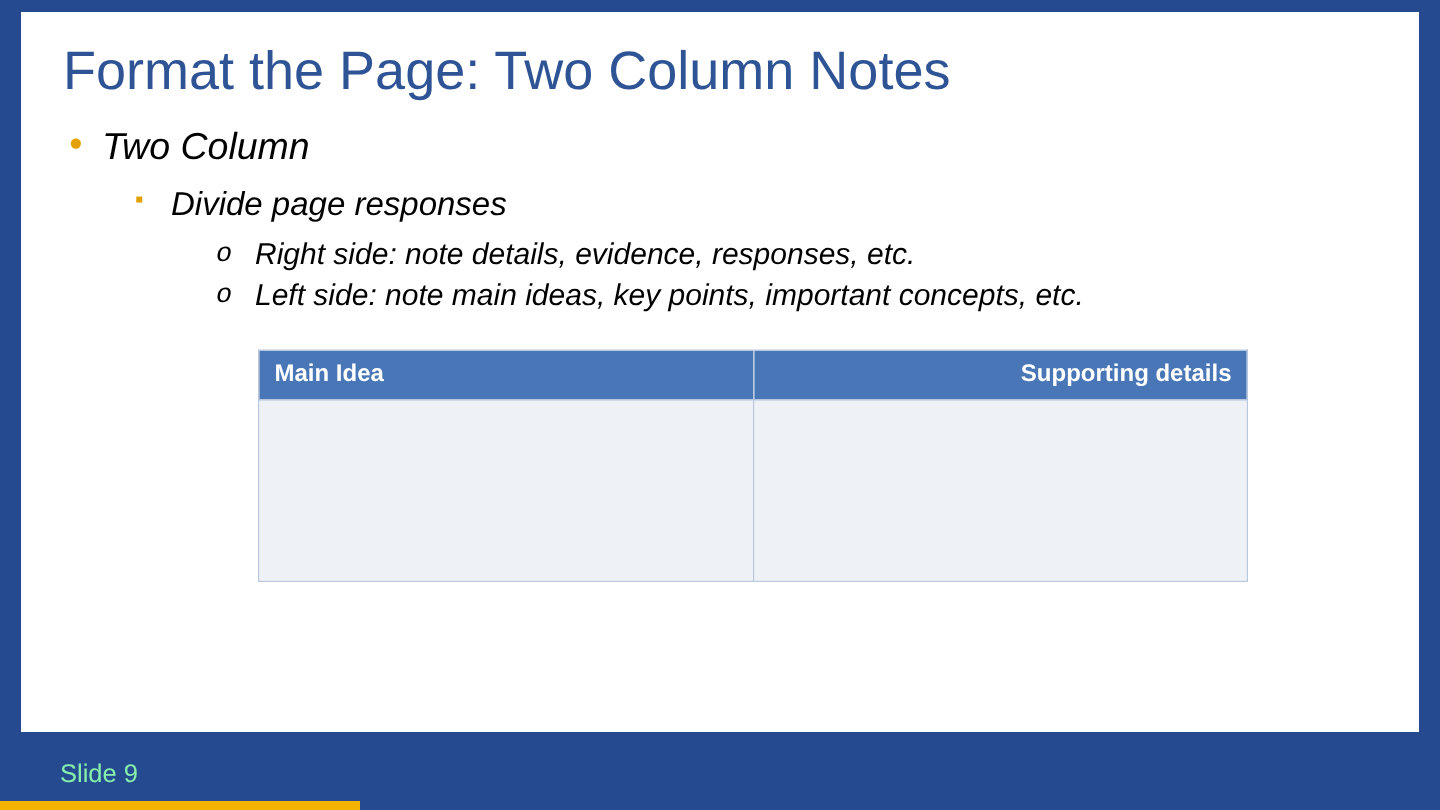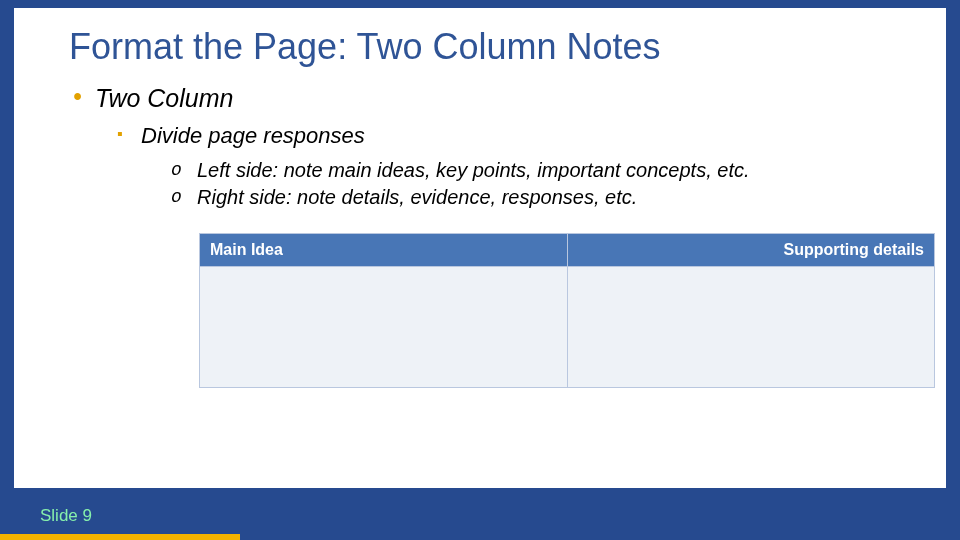--- a/index.html
+++ b/index.html
@@ -11,21 +11,21 @@
     overflow: hidden;
     position: relative;
   }
   .content {
     position: absolute;
     left: 14px;
     top: 8px;
     right: 14px;
     bottom: 52px;
     background: #ffffff;
-    padding: 18px 40px 10px 55px;
+    padding: 18px 40px 10px 28px;
   }
   .title {
     color: #2f5496;
     font-size: 36px;
     font-weight: 400;
     letter-spacing: 0px;
     margin-bottom: 16px;
     font-family: "Segoe UI Light", "Segoe UI", Arial, sans-serif;
   }
   ul { list-style: none; }
@@ -84,21 +84,21 @@
     top: 1px;
     font-family: "Courier New", monospace;
     font-size: 18px;
     color: #000;
   }
   .table-wrap {
     margin-left: 130px;
     margin-top: 20px;
     display: flex;
     gap: 0;
-    width: 736px;
+    width: 660px;
   }
   .tcell {
     flex: 1;
     border: 1px solid #b9c7df;
   }
   .tcell + .tcell { border-left: none; text-align: right; }
   .th {
     background: #4876b6;
     color: #fff;
     font-family: Arial, sans-serif;
@@ -134,22 +134,22 @@
 <div class="content">
   <h1 class="title">Format the Page: Two Column Notes</h1>
 
   <ul class="lvl1">
     <li>
       <span>Two Column</span>
       <ul class="lvl2">
         <li>
           <span>Divide page responses</span>
           <ul class="lvl3">
+            <li>Right side: note details, evidence, responses, etc.</li>
             <li>Left side: note main ideas, key points, important concepts, etc.</li>
-            <li>Right side: note details, evidence, responses, etc.</li>
           </ul>
         </li>
       </ul>
     </li>
   </ul>
 
   <div class="table-wrap">
     <div class="tcell">
       <div class="th">Main Idea</div>
       <div class="tbody"></div>

